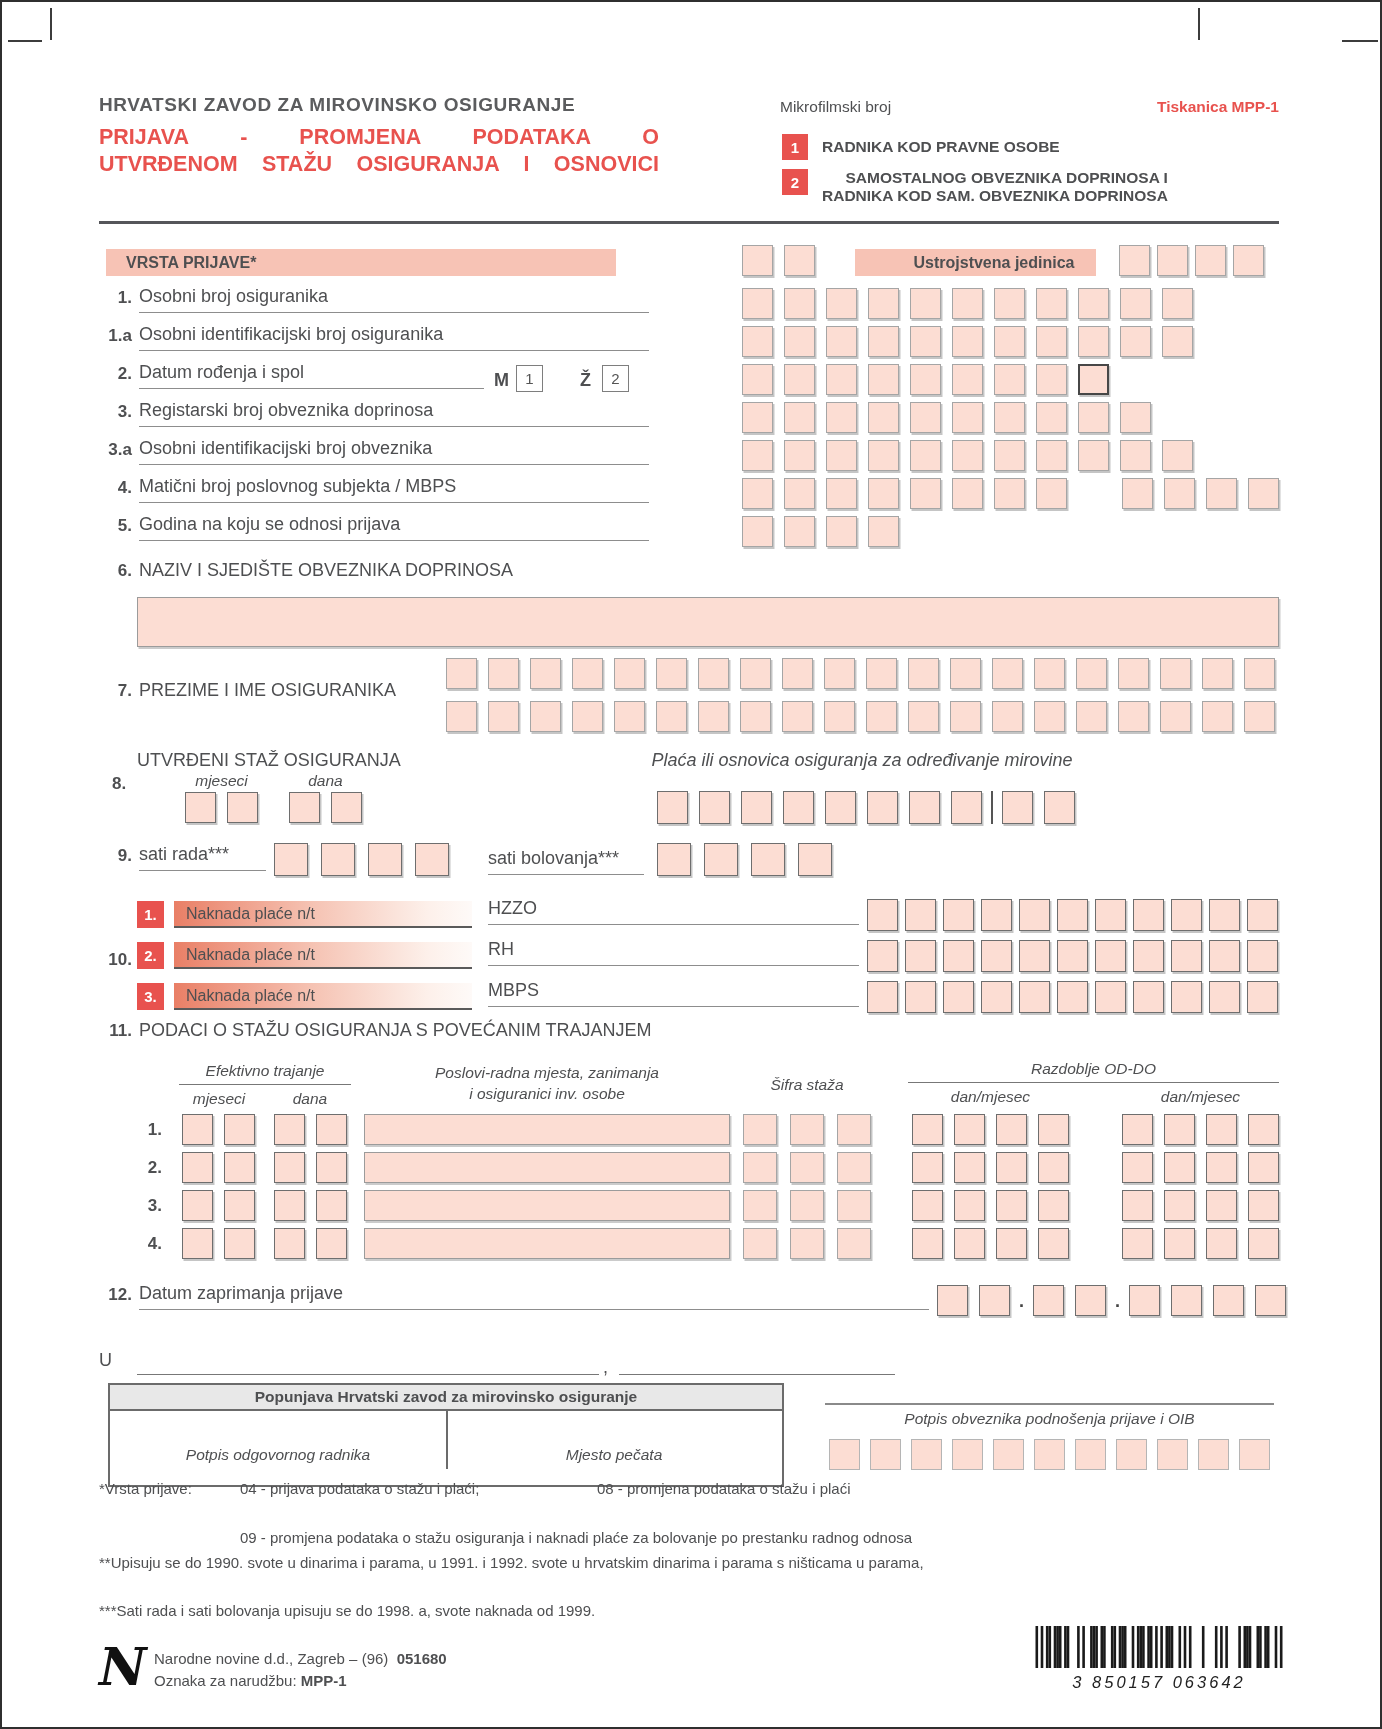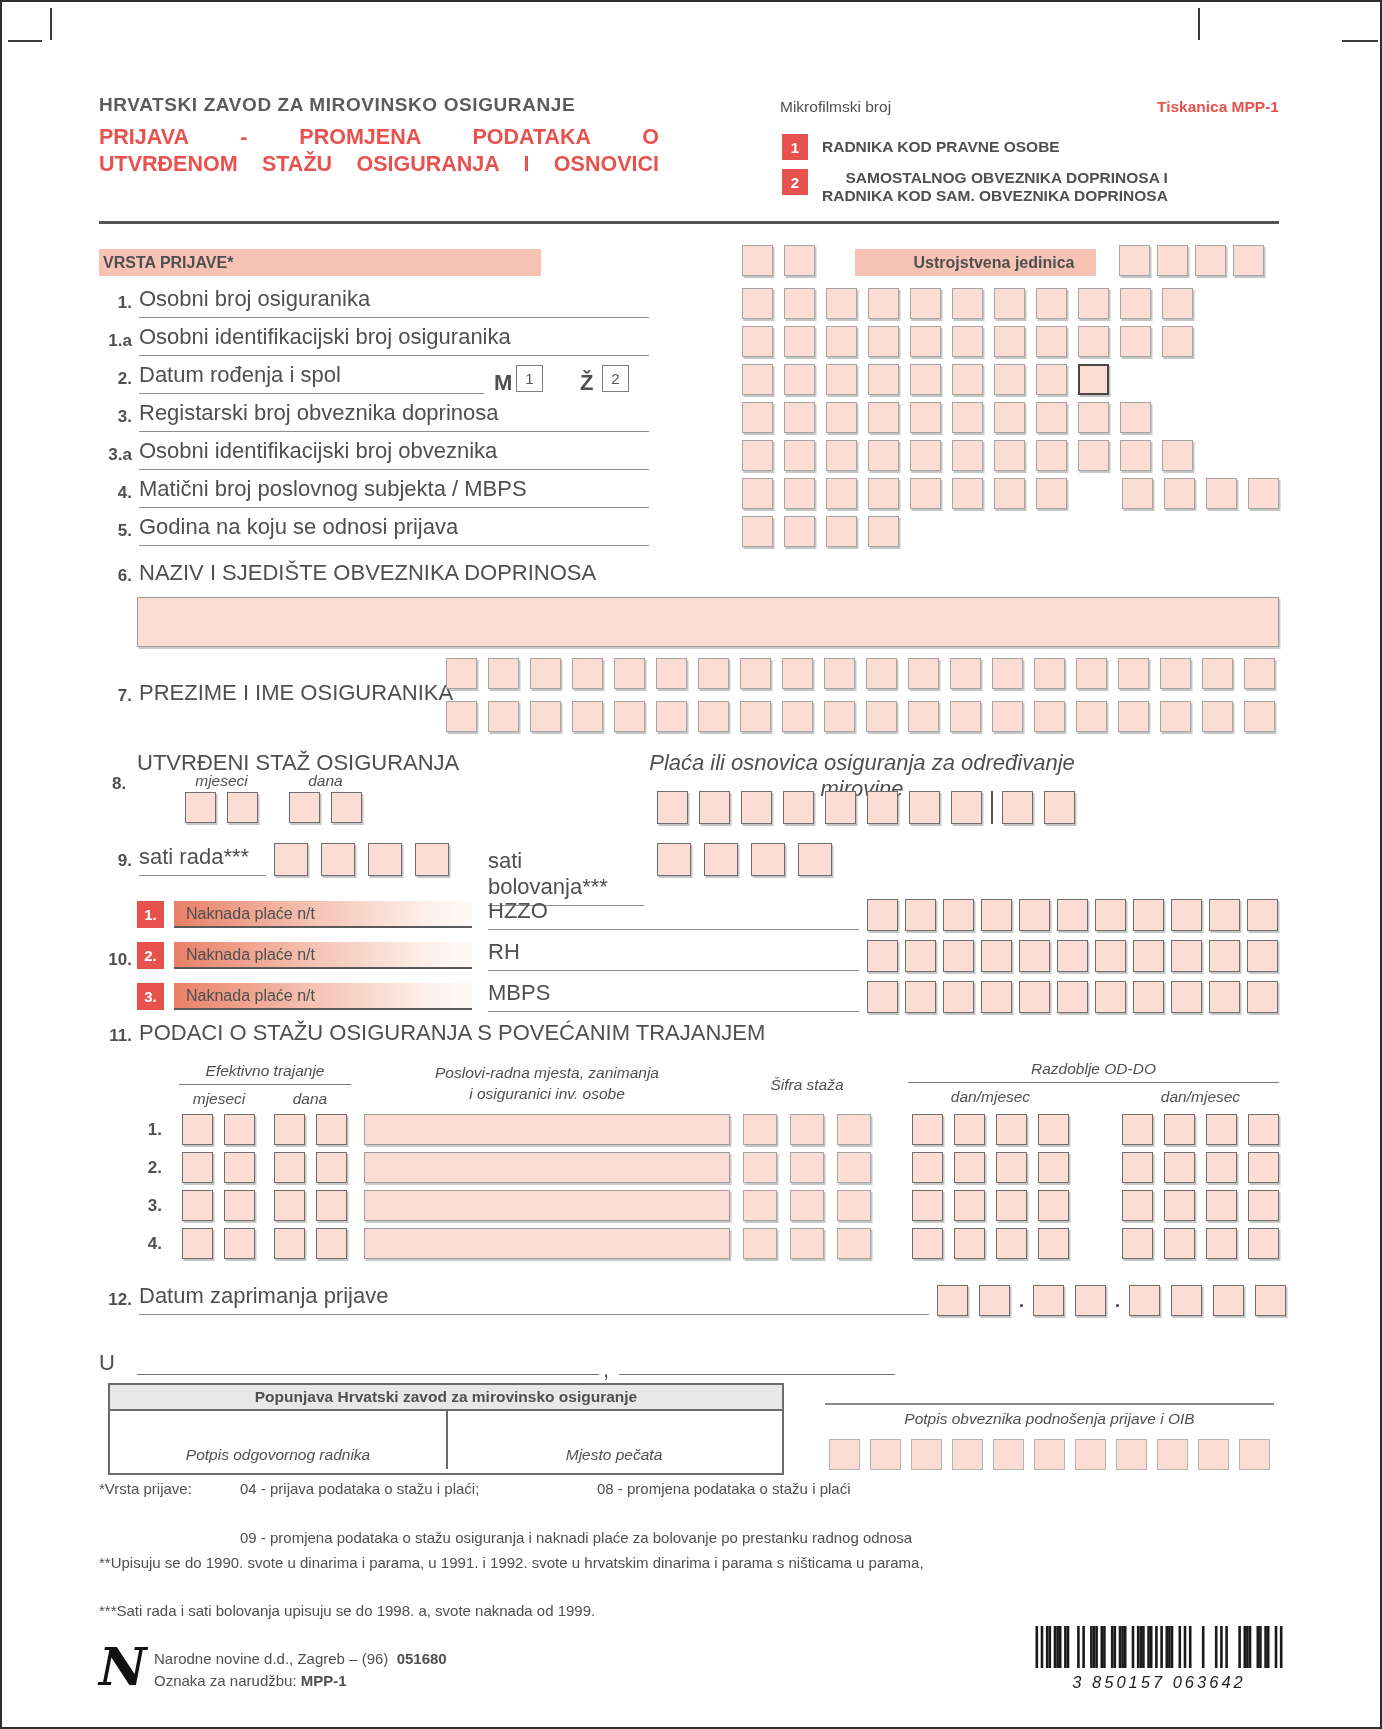--- a/index.html
+++ b/index.html
@@ -2,21 +2,21 @@
 <html><head>
 <meta charset="utf-8">
 <style>
   html,body{margin:0;padding:0;background:#9a9a9a;}
   .page{position:relative;width:1382px;height:1729px;background:#ffffff;border:2px solid #2f2f2f;
         box-sizing:border-box;font-family:"Liberation Sans",sans-serif;color:#4e4f51;overflow:hidden;}
   .abs{position:absolute;}
   .mark{background:#3c3c3c;}
   .row{display:flex;align-items:flex-end;}
   .num{font-weight:bold;font-size:17px;width:38px;text-align:right;margin-right:7px;flex:none;padding-bottom:5px;}
-  .lbl{font-size:22px;}
+  .lbl{font-size:18px;}
   .ul{border-bottom:1px solid #8d8d8d;padding-bottom:5px;display:inline-block;box-sizing:border-box;}
   .cells{display:flex;gap:11px;}
   .cells.g7{gap:7px;}
   .cells.g10{gap:10px;}
   .cells.g13{gap:13px;}
   .cell{width:31px;height:31px;flex:none;background:#fcddd3;border:1px solid #a5a5a5;
         box-shadow:1.5px 2px 0 rgba(140,140,140,.5);box-sizing:border-box;}
   .cell.h33{height:33px;}
   .cell.w34{width:34px;}
   .cell.b{border-color:#6e6e6e;border-width:1.5px;}
@@ -67,21 +67,21 @@
   <div class="abs" style="left:780px;top:167px;display:flex;align-items:flex-start;">
     <span class="badge" style="width:26px;height:26px;">2</span>
     <span style="margin-left:14px;">
       <div class="bold hdr" style="line-height:18px;">SAMOSTALNOG OBVEZNIKA DOPRINOSA I</div>
       <div class="bold hdr" style="line-height:18px;">RADNIKA KOD SAM. OBVEZNIKA DOPRINOSA</div>
     </span>
   </div>
 
   <div class="abs rule" style="left:97px;top:219px;width:1180px;height:3px;"></div>
 
-  <div class="abs banner" style="left:97px;top:247px;width:442px;padding-left:4px;">VRSTA PRIJAVE*</div>
+  <div class="abs banner" style="left:104px;top:247px;width:510px;padding-left:20px;">VRSTA PRIJAVE*</div>
   <div class="abs cells" style="left:740px;top:243px;">
       <span class="cell"></span>
       <span class="cell"></span>
     </div>
   <div class="abs banner" style="left:853px;top:247px;width:241px;justify-content:center;padding-left:37px;">Ustrojstvena jedinica</div>
   <div class="abs cells" style="left:1117px;top:243px;gap:7px;">
       <span class="cell"></span>
       <span class="cell"></span>
       <span class="cell"></span>
       <span class="cell"></span>
@@ -530,21 +530,21 @@
         <span class="cell b"></span>
         <span class="cell b"></span>
       </span>
   </div>
 
   <div class="abs lbl" style="left:97px;top:1348px;">U</div>
   <div class="abs" style="left:135px;top:1346px;width:462px;height:26px;border-bottom:1.5px solid #777;"></div>
   <div class="abs lbl" style="left:601px;top:1355px;">,</div>
   <div class="abs" style="left:617px;top:1346px;width:276px;height:26px;border-bottom:1.5px solid #777;"></div>
 
-  <div class="abs officebox" style="left:106px;top:1381px;width:676px;height:92px;">
+  <div class="abs officebox" style="left:106px;top:1381px;width:676px;height:104px;">
     <div class="officehdr">Popunjava Hrvatski zavod za mirovinsko osiguranje</div>
     <div style="position:relative;height:58px;">
       <div class="abs" style="left:50%;top:0;width:2px;height:58px;background:#6b6b6b;"></div>
       <div class="abs hdr ctr" style="left:0;bottom:5px;width:50%;">Potpis odgovornog radnika</div>
       <div class="abs hdr ctr" style="left:50%;bottom:5px;width:50%;">Mjesto pečata</div>
     </div>
   </div>
 
   <div class="abs" style="left:823px;top:1401px;width:449px;border-top:2px solid #8a8a8a;"></div>
   <div class="abs hdr ctr" style="left:823px;top:1408px;width:449px;">Potpis obveznika podnošenja prijave i OIB</div>

